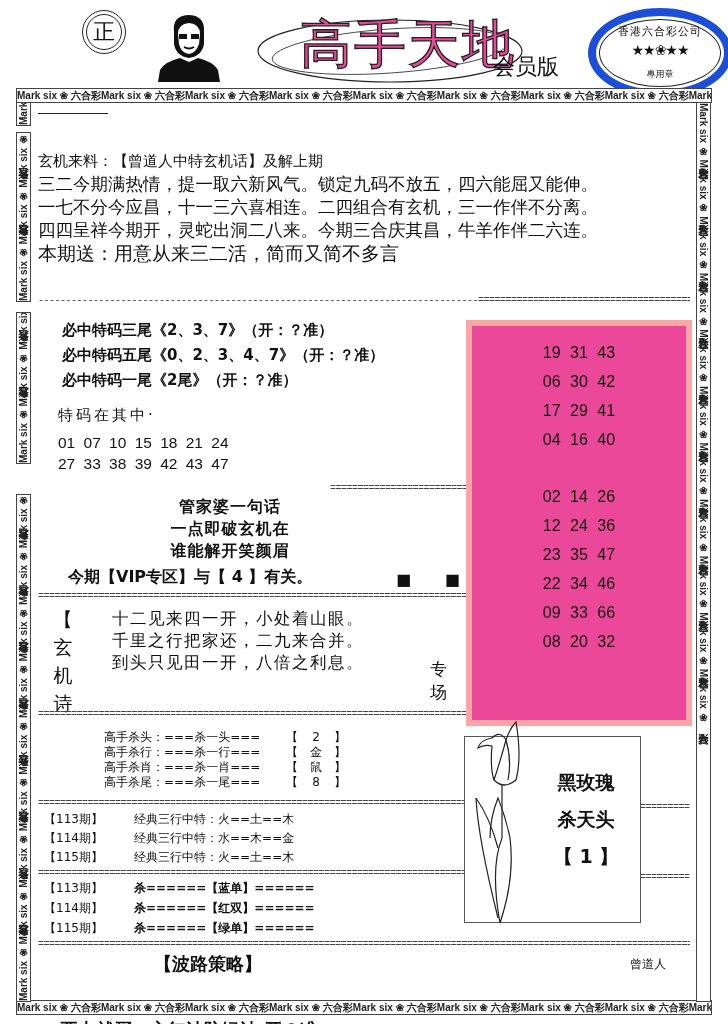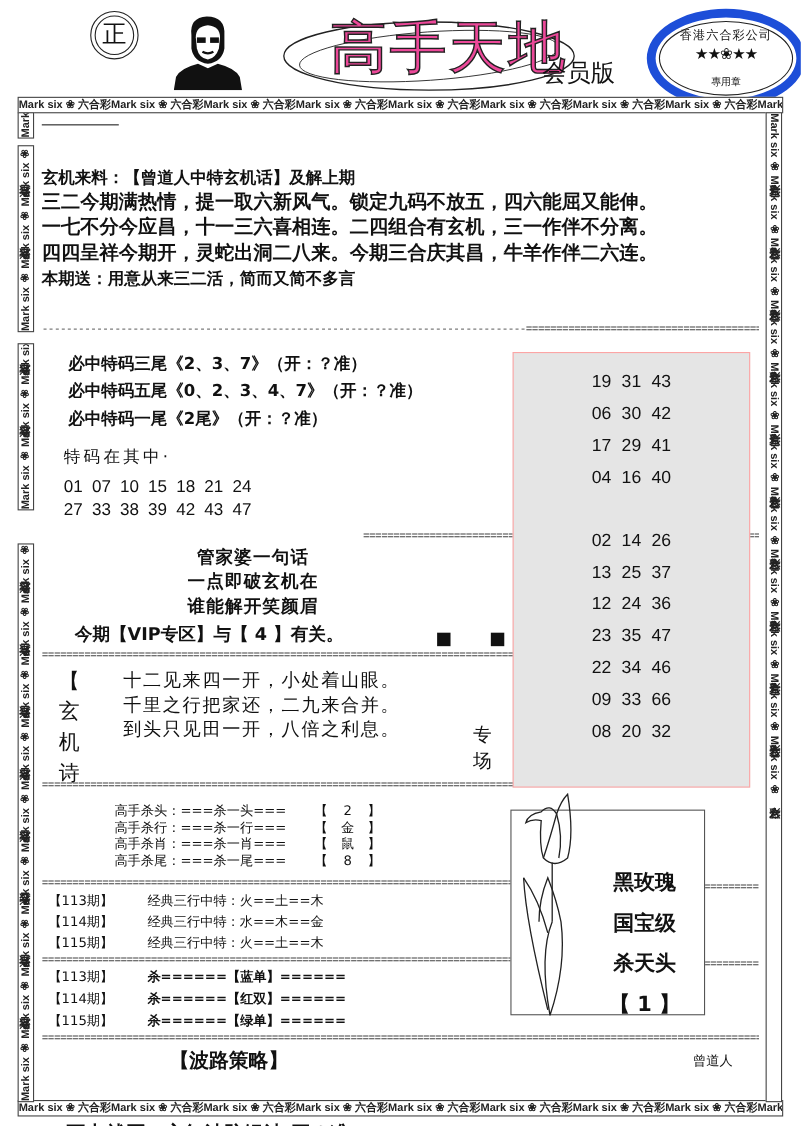--- a/index.html
+++ b/index.html
@@ -19,49 +19,49 @@
   .seal .bot { position:absolute; left:0; right:0; top:52px; text-align:center; font-family:"DejaVu Serif", serif; font-size:9px; }
 
   
   .strip-h { height:13px; border:1px solid #444; background:#fff; font-family:"Liberation Sans", sans-serif; font-weight:bold; font-size:10px; line-height:13px; white-space:nowrap; overflow:hidden; color:#222; }
   .strip-v { width:13px; border:1px solid #444; background:#fff; font-family:"Liberation Sans", sans-serif; font-weight:bold; font-size:10px; line-height:13px; white-space:nowrap; overflow:hidden; color:#222; writing-mode:vertical-rl; }
   .strip-v.left { transform:rotate(180deg); }
 
   .topline { left:38px; top:113px; width:70px; height:0; border-top:1.5px solid #222; }
 
   
-  .intro { left:38px; top:150px; width:660px; font-weight:bold; font-size:17.5px; line-height:23px; }
+  .intro { left:38px; top:150px; width:660px; font-weight:normal; font-size:17.5px; line-height:23px; }
   .intro div { white-space:nowrap; }
 
   .rule { font-family:"Liberation Mono", monospace; font-size:10px; line-height:10px; color:#444; white-space:nowrap; overflow:hidden; letter-spacing:-0.5px; }
 
   .tails { left:62px; top:318px; font-weight:bold; font-size:15px; line-height:25px; white-space:nowrap; }
   .inside-lbl { left:58px; top:406px; font-size:15px; letter-spacing:3px; }
   .nums { left:58px; top:432px; font-family:"Liberation Sans", sans-serif; font-size:15.5px; line-height:21px; word-spacing:4px; white-space:nowrap; }
 
-  .numbox { left:466px; top:320px; width:214px; height:394px; border:1px solid #fca5a5; background:#e5e5e5; }
+  .numbox { left:466px; top:320px; width:214px; height:394px; border:6px solid #fca5a5; background:#ec4899; }
   .numbox .row { text-align:center; font-family:"Liberation Sans", sans-serif; font-size:16px; word-spacing:5px; height:29px; line-height:29px; }
   .numbox .gap { height:28px; }
 
   .butler { left:80px; top:496px; width:300px; text-align:center; font-weight:bold; font-size:16px; line-height:22px; letter-spacing:1px; }
   .vip { left:68px; top:567px; font-weight:bold; font-size:16px; white-space:nowrap; }
   .dots { left:396px; top:570px; font-size:16px; font-weight:bold; letter-spacing:14px; }
 
   .poem-label { left:52px; top:605px; width:22px; font-family:"DejaVu Serif", serif; font-size:19px; line-height:28px; text-align:center; }
   .poem { left:112px; top:608px; font-size:16.5px; line-height:22px; letter-spacing:1.5px; white-space:nowrap; }
   .special { left:430px; top:658px; width:22px; font-family:"DejaVu Serif", serif; font-size:17px; line-height:23px; }
 
   .kills { left:104px; top:730px; font-size:12px; line-height:15px; white-space:nowrap; }
   .kills .row { display:flex; }
   .kills .lbl { width:182px; }
   .kills .val { width:60px; display:flex; justify-content:space-between; }
 
   .rosebox { left:464px; top:736px; width:175px; height:185px; border:1px solid #555; background:#fff; }
   .rose { left:470px; top:718px; width:70px; height:210px; }
-  .rosetext { left:536px; top:784px; width:100px; text-align:center; font-weight:bold; font-size:19px; line-height:37px; }
+  .rosetext { left:536px; top:764px; width:100px; text-align:center; font-weight:bold; font-size:19px; line-height:37px; }
 
   .five { left:44px; top:810px; font-size:12px; line-height:19px; white-space:nowrap; }
   .five .row, .colors .row { display:flex; }
   .five .p, .colors .p { width:90px; }
   .colors { left:44px; top:878px; font-size:12px; line-height:20px; white-space:nowrap; }
   .colors .t { font-weight:bold; }
 
   .wave-title { left:154px; top:952px; font-weight:bold; font-size:18px; }
   .wave-line { left:60px; top:976px; font-weight:bold; font-size:18px; white-space:nowrap;margin-top:42px; }
   .author { left:630px; top:956px; font-size:12px; }
@@ -104,21 +104,21 @@
 <div class="abs strip-v left" style="left:16px; top:494px; height:506px;">Mark six ❀ 六合彩Mark six ❀ 六合彩Mark six ❀ 六合彩Mark six ❀ 六合彩Mark six ❀ 六合彩Mark six ❀ 六合彩Mark six ❀ 六合彩Mark six ❀ 六合彩Mark six ❀ 六合彩Mark six ❀ 六合彩Mark six ❀ 六合彩</div>
 <div class="abs strip-v" style="left:696px; top:102px; height:898px;">Mark six ❀ 六合彩Mark six ❀ 六合彩Mark six ❀ 六合彩Mark six ❀ 六合彩Mark six ❀ 六合彩Mark six ❀ 六合彩Mark six ❀ 六合彩Mark six ❀ 六合彩Mark six ❀ 六合彩Mark six ❀ 六合彩Mark six ❀ 六合彩</div>
 
 <div class="abs topline"></div>
 
 <div class="abs intro">
   <div style="font-size:15px;">玄机来料：【曾道人中特玄机话】及解上期</div>
   <div>三二今期满热情，提一取六新风气。锁定九码不放五，四六能屈又能伸。</div>
   <div>一七不分今应昌，十一三六喜相连。二四组合有玄机，三一作伴不分离。</div>
   <div>四四呈祥今期开，灵蛇出洞二八来。今期三合庆其昌，牛羊作伴二六连。</div>
-  <div style="font-size:15px;">本期送：用意从来三二活，简而又简不多言</div>
+  <div style="font-size:19px;">本期送：用意从来三二活，简而又简不多言</div>
 </div>
 
 <div class="abs rule" style="left:38px; top:296px; width:440px;">------------------------------------------------------------------------------------------------------------------------------------------</div>
 <div class="abs rule" style="left:478px; top:296px; width:212px;">==========================================================================================================================================</div>
 
 <div class="abs tails">
   <div>必中特码三尾《2、3、7》（开：？准）</div>
   <div>必中特码五尾《0、2、3、4、7》（开：？准）</div>
   <div>必中特码一尾《2尾》（开：？准）</div>
 </div>
@@ -132,21 +132,20 @@
 <div class="abs rule" style="left:680px; top:484px; width:10px;">==========================================================================================================================================</div>
 
 <div class="abs numbox">
   <div style="height:12px;"></div>
   <div class="row">19 31 43</div>
   <div class="row">06 30 42</div>
   <div class="row">17 29 41</div>
   <div class="row">04 16 40</div>
   <div class="gap"></div>
   <div class="row">02 14 26</div>
-  <div class="row">13 25 37</div>
   <div class="row">12 24 36</div>
   <div class="row">23 35 47</div>
   <div class="row">22 34 46</div>
   <div class="row">09 33 66</div>
   <div class="row">08 20 32</div>
 </div>
 
 <div class="abs butler">
   <div>管家婆一句话</div>
   <div>一点即破玄机在</div>
@@ -253,21 +252,20 @@
     <path d="M24 62 Q30 44 36 22"></path>
     <path d="M36 22 Q42 42 38 62"></path>
     <path d="M32 66 L32 120"></path>
     <path d="M32 120 Q20 150 30 205 Q45 160 40 120 Q36 100 28 80 Q20 100 20 120"></path>
     <path d="M6 80 Q8 120 28 200"></path>
     <path d="M6 80 Q20 100 28 130"></path>
   </g>
 </svg>
 <div class="abs rosetext">
   <div>黑玫瑰</div>
-  <div>国宝级</div>
   <div>杀天头</div>
   <div>【 1 】</div>
 </div>
 
 <div class="abs rule" style="left:38px; top:940px; width:652px;">==========================================================================================================================================</div>
 
 <div class="abs wave-title">【波路策略】</div>
 <div class="abs wave-line">要中就买：主红波防绿波  开？准</div>
 <div class="abs author">曾道人</div>
 

